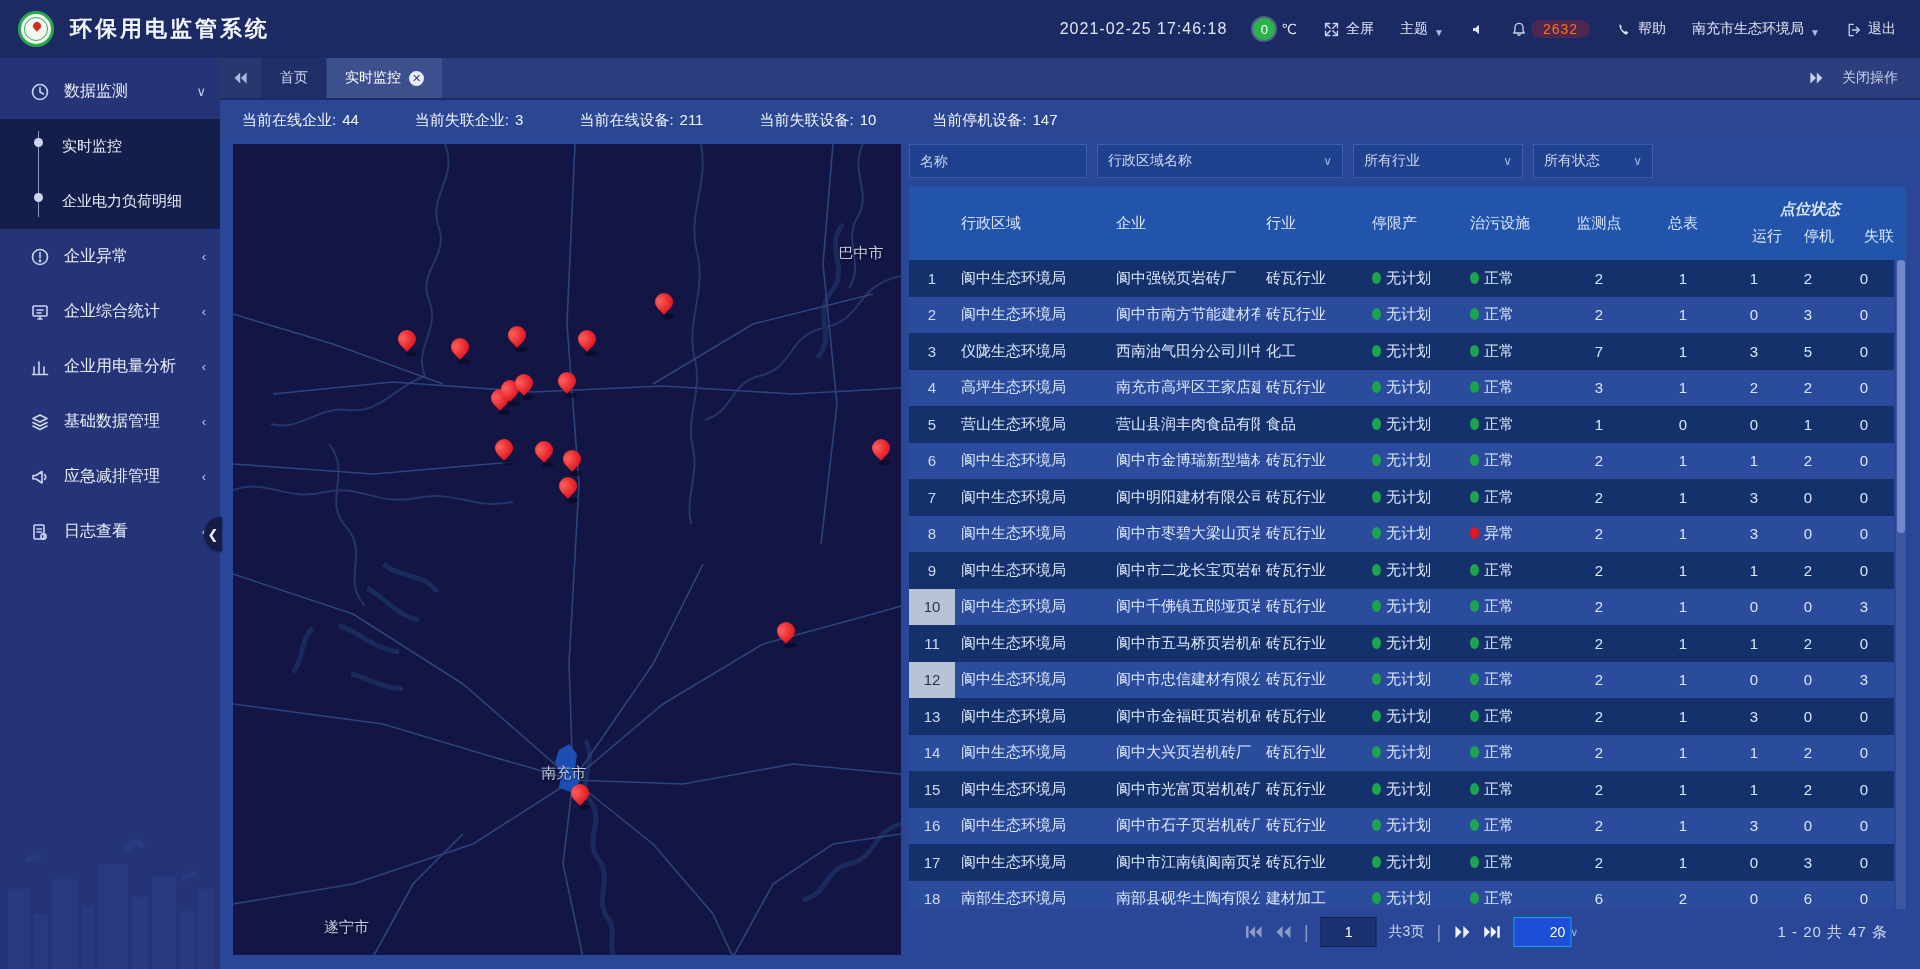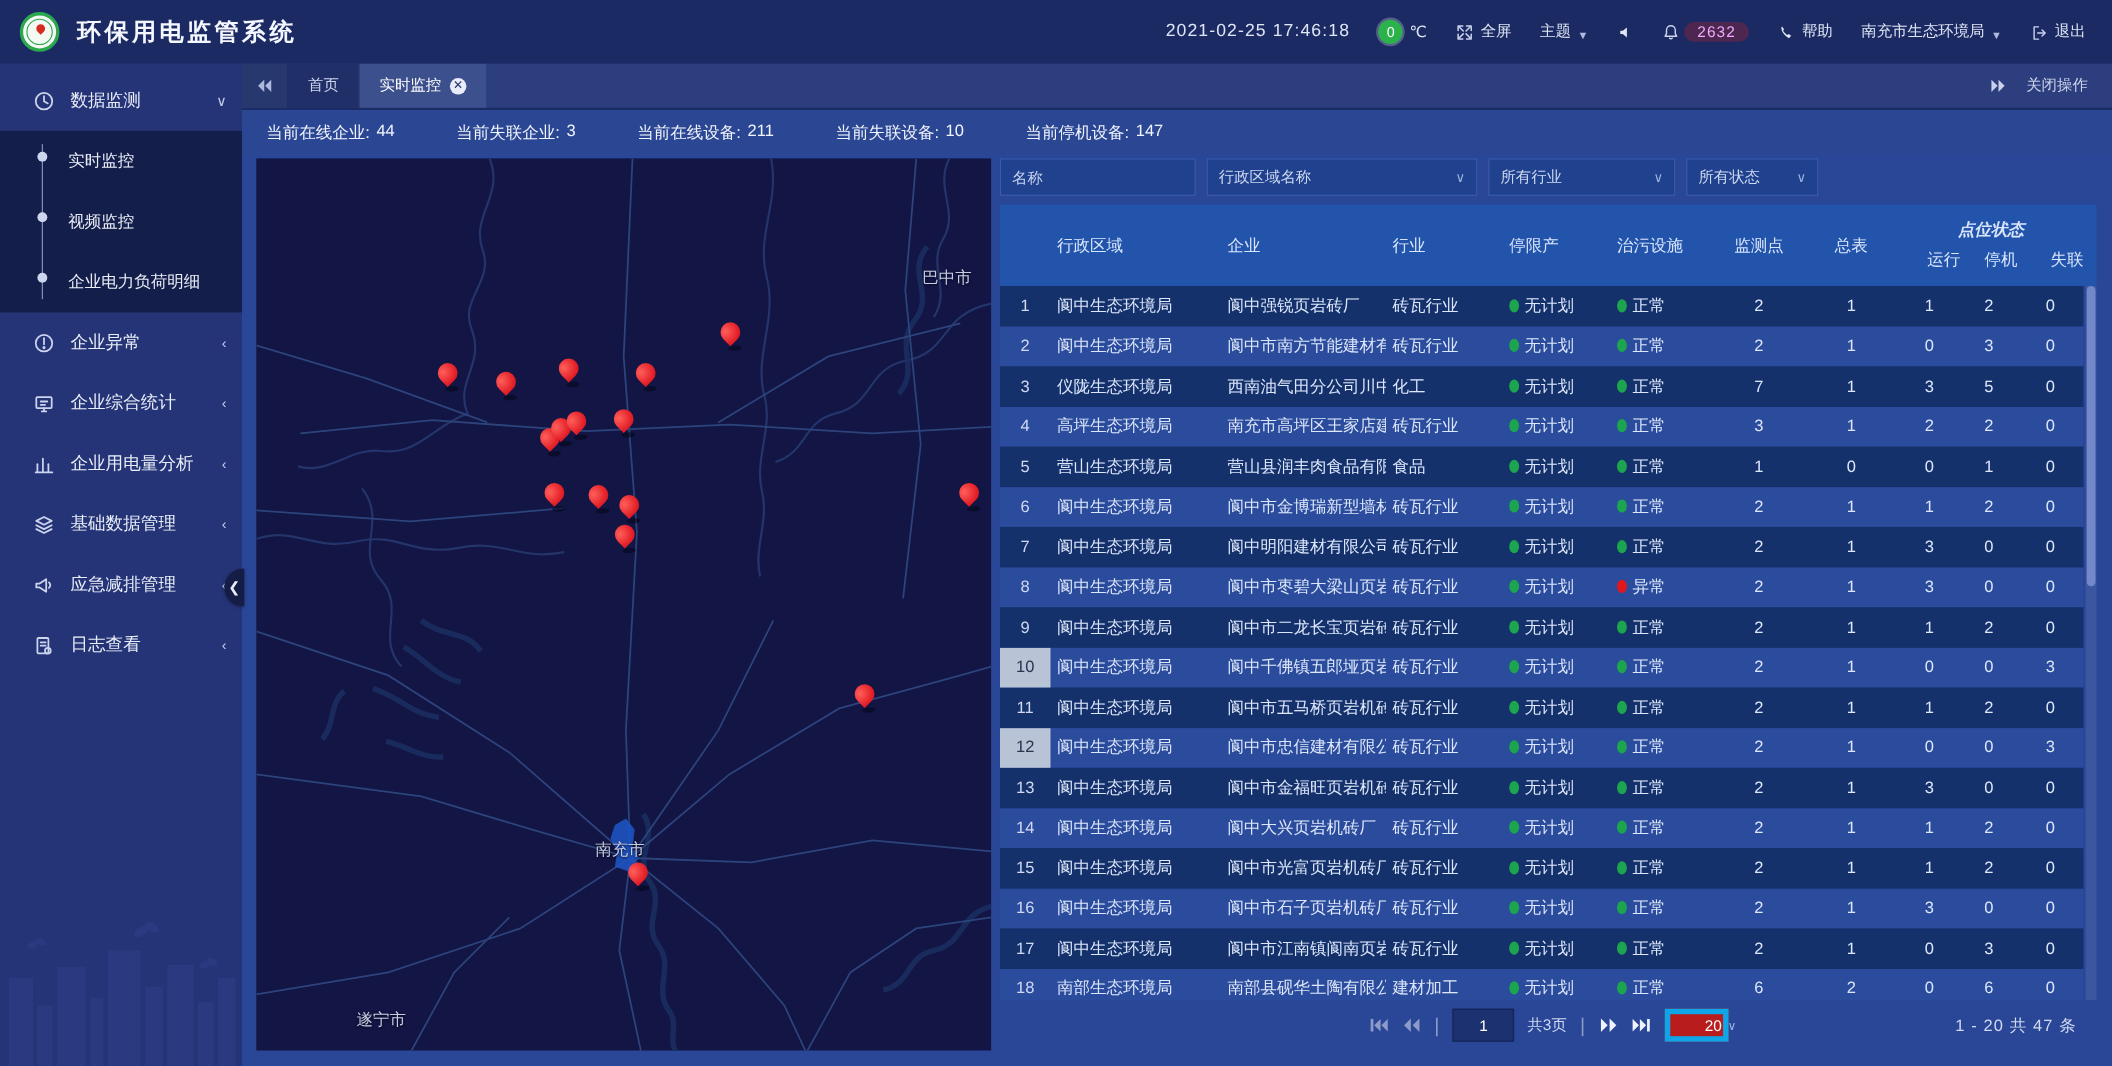--- a/index.html
+++ b/index.html
@@ -13,21 +13,21 @@
   .logo::after { content:''; position:absolute; left:12px; top:8px; width:8px; height:8px; background:#d62a1f; border-radius:50% 50% 50% 0; transform:rotate(-45deg); }
   .app-title { font-size:22px; font-weight:bold; letter-spacing:3px; margin-left:16px; color:#f4f7ff; }
   .header-right { margin-left:auto; display:flex; align-items:center; gap:26px; font-size:14px; color:#dfe6f5; }
   .datetime { font-size:16px; letter-spacing:1px; }
   .temp { display:flex; align-items:center; gap:6px; }
   .temp-badge { width:22px; height:22px; border-radius:50%; background:#2bb24a; color:#fff; font-size:13px; display:flex; align-items:center; justify-content:center; box-shadow:0 0 0 2px rgba(255,255,255,.25); }
   .hbtn { display:flex; align-items:flex-end; gap:6px; cursor:pointer; white-space:nowrap; }
   .hbtn svg { display:block; }
   .caret-down { font-size:10px; color:#aeb9dd; }
   .noti { display:flex; align-items:center; gap:4px; }
-  .noti-badge { background:#4d2750; color:#f0abfc; font-size:14px; padding:1px 12px; border-radius:10px; letter-spacing:1px; }
+  .noti-badge { background:#4d2750; color:#f97316; font-size:14px; padding:1px 12px; border-radius:10px; letter-spacing:1px; }
 
   
   .body-row { display:flex; height:911px; }
 
   
   .sidebar { width:220px; background:#253477; flex:0 0 auto; position:relative; overflow:hidden; padding-top:6px; }
   .side-section { height:55px; display:flex; align-items:center; padding:0 14px 0 30px; font-size:16px; color:#e9edf8; cursor:pointer; position:relative; }
   .side-section .s-icon { width:20px; height:20px; margin-right:14px; flex:0 0 auto; }
   .side-section .s-chevron { margin-left:auto; font-size:13px; color:#c2cbe8; }
   .submenu { background:#141e4a; position:relative; }
@@ -90,21 +90,21 @@
   .dot { display:inline-block; width:9px; height:12px; border-radius:50%; margin-right:5px; vertical-align:-1px; }
   .dot.green { background:#1ca54e; } .dot.red { background:#e3161e; }
   .v-scroll { position:absolute; right:0; top:74px; bottom:46px; width:10px; background:#3c56a0; }
   .v-thumb { position:absolute; top:0; left:1px; width:8px; height:42%; background:#7388c8; border-radius:4px; cursor:pointer; }
 
   .pagination { height:46px; flex:0 0 auto; display:flex; align-items:center; position:relative; font-size:14px; color:#cfd9f2; }
   .pg-center { position:absolute; left:50%; transform:translateX(-50%); display:flex; align-items:center; gap:12px; }
   .pg-btn { display:flex; align-items:center; cursor:pointer; }
   .pg-sep { color:#8d9bc8; font-size:18px; }
   .pg-input { width:56px; height:30px; background:#1c3170; border:1px solid #122354; color:#fff; text-align:center; font-size:14px; font-family:inherit; }
-  .pg-size { width:58px; height:30px; background:#b91c1c; border:5px solid #0ea5e9; display:flex; align-items:center; justify-content:center; gap:5px; cursor:pointer; color:#fff;padding-left:44px; }
+  .pg-size { width:58px; height:30px; background:#1d4ed8; border:1px solid #0ea5e9; display:flex; align-items:center; justify-content:center; gap:5px; cursor:pointer; color:#fff;padding-left:44px; }
   .pg-range { margin-left:auto; padding-right:18px; font-size:15px; letter-spacing:1px; }
 
   .icon-stroke { stroke:#ccd4ee; fill:none; stroke-width:1.6; stroke-linecap:round; stroke-linejoin:round; }
 </style>
 </head>
 <body>
 
 <div class="header">
   <div class="logo"></div>
   <div class="app-title">环保用电监管系统</div>
@@ -183,23 +183,20 @@
               </g>
             </svg>
       <span>数据监测</span>
       <span class="s-chevron">∨</span>
     </div>
     <div class="submenu">
             <div class="sub-item">
     <span>实时监控</span>
   </div>
             <div class="sub-item">
-    <span>视频监控</span>
-  </div>
-            <div class="sub-item">
     <span>企业电力负荷明细</span>
   </div>
           </div>
   </div>
         <div>
     <div class="side-section">
       <svg class="s-icon" viewBox="0 0 20 20">
               <g class="icon-stroke">
                 <circle cx="10" cy="10" r="7.5"></circle>
                 <path d="M10 5.5v5.5"></path>

